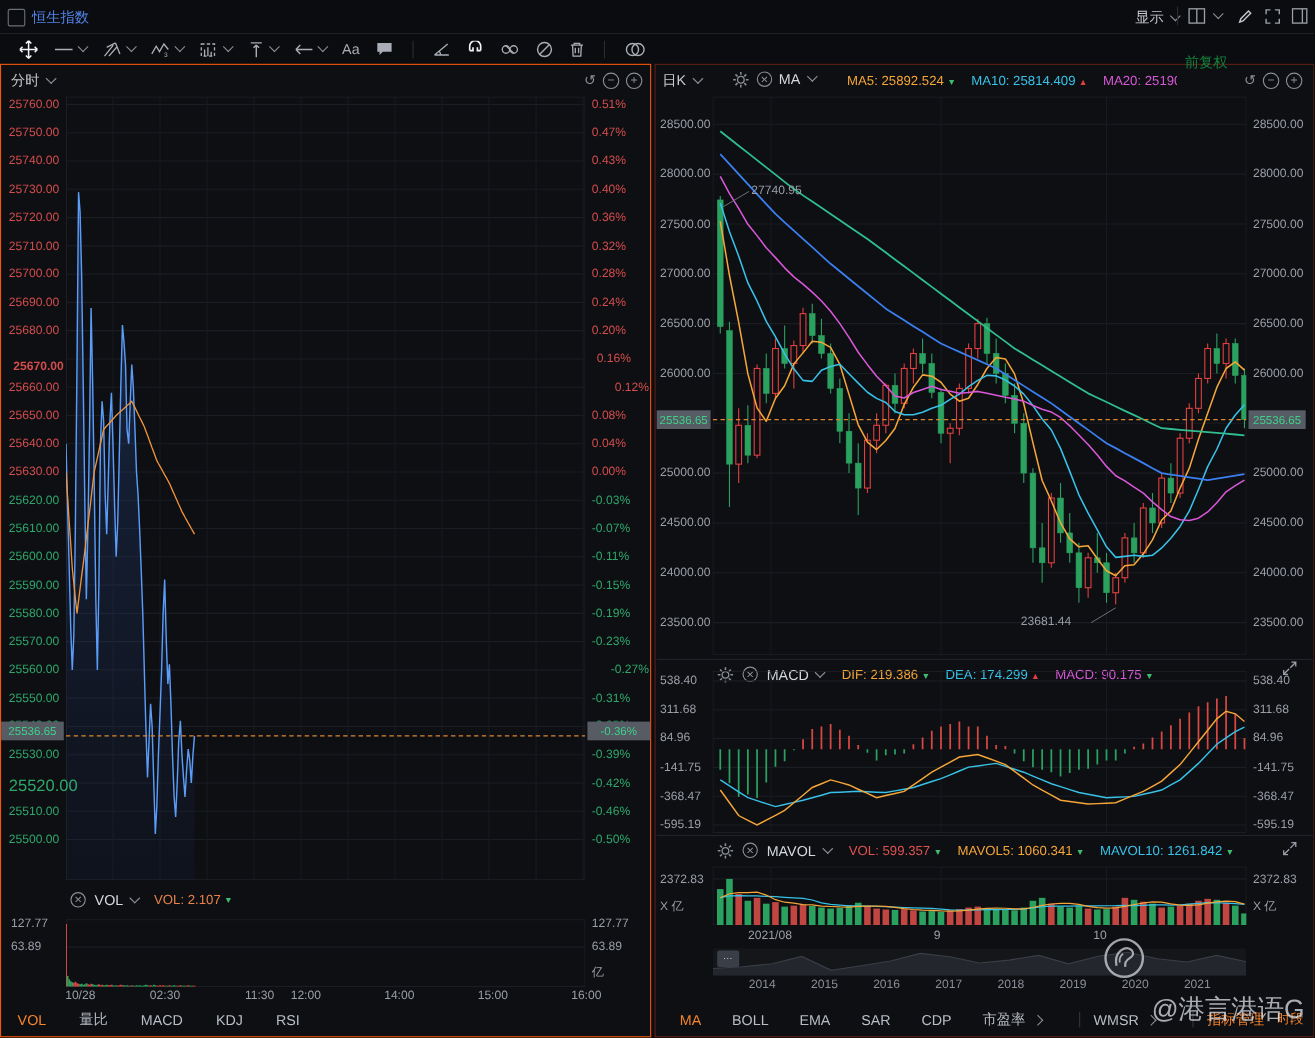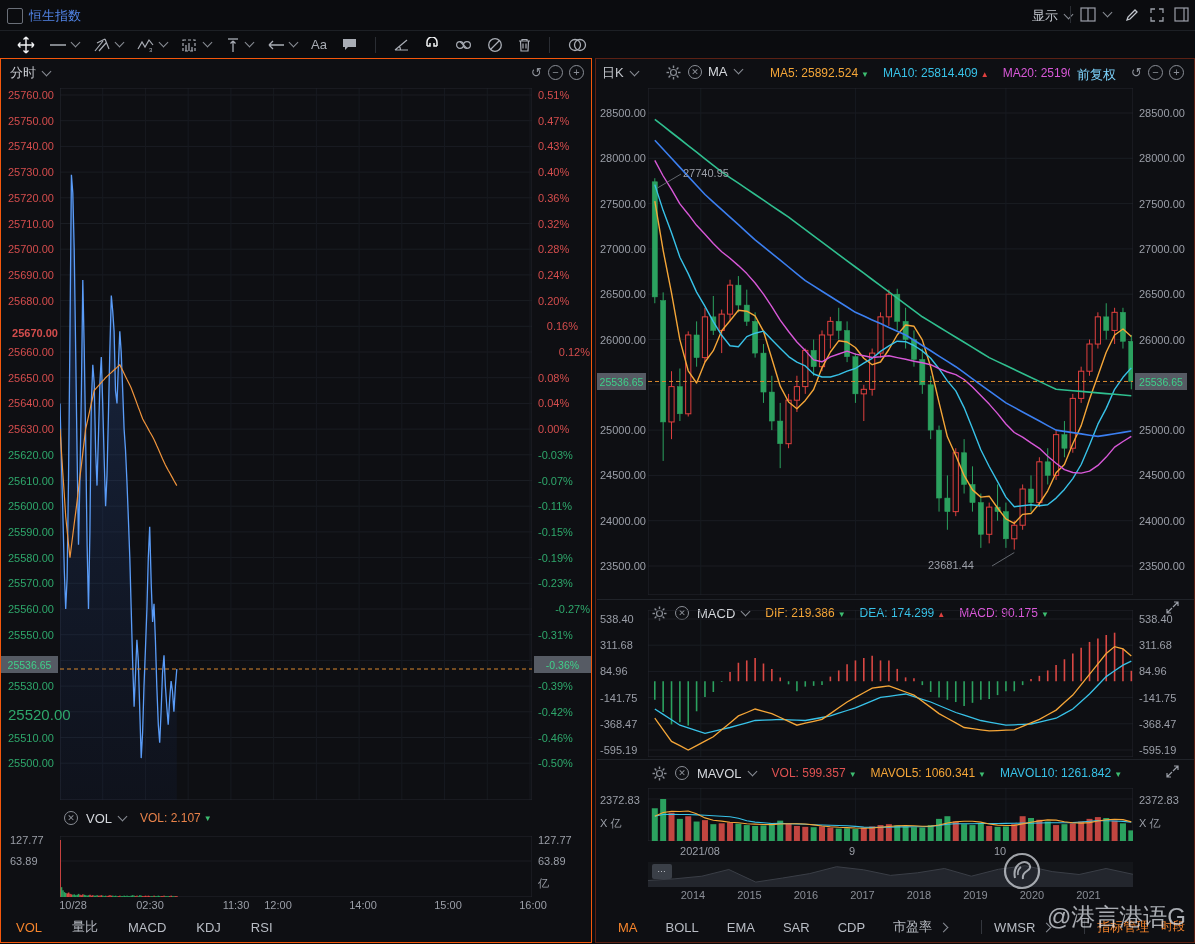--- a/index.html
+++ b/index.html
@@ -354,21 +354,21 @@
   <span class="abs circle-ic" style="left:688px;top:65px;width:14px;height:14px;font-size:9px;">✕</span>
   <div class="abs row t13" style="left:708px;top:64px;color:#d5d8dd;">
       <span>MA</span>
       <i class="caret"></i>
     </div>
   <div class="abs row" id="maChips" style="left:770px;top:66px;width:300px;overflow:hidden;">
       <span class="chip" style="color: rgb(245, 166, 56);">MA5: 25892.524<span class="tri down">▼</span></span>
       <span class="chip" style="color: rgb(56, 194, 232);">MA10: 25814.409<span class="tri up">▲</span></span>
       <span class="chip" style="color: rgb(216, 88, 216);">MA20: 25190.8</span>
     </div>
-  <span class="abs t13" style="left:1077px;top:66px;color:#7dd3fc;">前复权</span>
+  <span class="abs t13" style="left:1077px;top:48px;color:#15803d;">前复权</span>
   <div class="abs row" style="left:1131px;top:65px;gap:6px;">
     <span style="color:#8a8e96;font-size:13px;">↺</span>
     <span class="circle-ic">−</span>
     <span class="circle-ic">+</span>
   </div>
 
   <div id="rightPriceAxisL"></div>
   <div id="rightPriceAxisR"></div>
   <svg id="dailyChart" class="abs" style="left:648px;top:88px;" width="485" height="507">
       <line x1="0" y1="25" x2="485" y2="25" stroke="#1a1d23" stroke-width="1"></line>
@@ -787,21 +787,21 @@
     <div class="abs" style="left: 8px; top: 757.2px; width: 50px; font-size: 11px; text-align: left; color: rgb(46, 167, 107);">25500.00</div>
     <div class="abs" style="left: 538px; top: 89px; width: 52px; font-size: 11px; text-align: left; color: rgb(212, 77, 77);">0.51%</div>
     <div class="abs" style="left: 538px; top: 114.7px; width: 52px; font-size: 11px; text-align: left; color: rgb(212, 77, 77);">0.47%</div>
     <div class="abs" style="left: 538px; top: 140.4px; width: 52px; font-size: 11px; text-align: left; color: rgb(212, 77, 77);">0.43%</div>
     <div class="abs" style="left: 538px; top: 166.1px; width: 52px; font-size: 11px; text-align: left; color: rgb(212, 77, 77);">0.40%</div>
     <div class="abs" style="left: 538px; top: 191.8px; width: 52px; font-size: 11px; text-align: left; color: rgb(212, 77, 77);">0.36%</div>
     <div class="abs" style="left: 538px; top: 217.5px; width: 52px; font-size: 11px; text-align: left; color: rgb(212, 77, 77);">0.32%</div>
     <div class="abs" style="left: 538px; top: 243.2px; width: 52px; font-size: 11px; text-align: left; color: rgb(212, 77, 77);">0.28%</div>
     <div class="abs" style="left: 538px; top: 268.9px; width: 52px; font-size: 11px; text-align: left; color: rgb(212, 77, 77);">0.24%</div>
     <div class="abs" style="left: 538px; top: 294.6px; width: 52px; font-size: 11px; text-align: left; color: rgb(212, 77, 77);">0.20%</div>
-    <div class="abs" style="left: 538px; top: 320.3px; width: 40px; font-size: 11px; text-align: right; color: rgb(212, 77, 77);">0.16%</div>
+    <div class="abs" style="left: 538px; top: 320.3px; width: 40px; font-size: 11px; text-align: center; color: rgb(212, 77, 77);">0.16%</div>
     <div class="abs" style="left: 538px; top: 346px; width: 52px; font-size: 11px; text-align: right; color: rgb(212, 77, 77);">0.12%</div>
     <div class="abs" style="left: 538px; top: 371.7px; width: 52px; font-size: 11px; text-align: left; color: rgb(212, 77, 77);">0.08%</div>
     <div class="abs" style="left: 538px; top: 397.4px; width: 52px; font-size: 11px; text-align: left; color: rgb(212, 77, 77);">0.04%</div>
     <div class="abs" style="left: 538px; top: 423.1px; width: 52px; font-size: 11px; text-align: left; color: rgb(212, 77, 77);">0.00%</div>
     <div class="abs" style="left: 538px; top: 448.8px; width: 52px; font-size: 11px; text-align: left; color: rgb(46, 167, 107);">-0.03%</div>
     <div class="abs" style="left: 538px; top: 474.5px; width: 52px; font-size: 11px; text-align: left; color: rgb(46, 167, 107);">-0.07%</div>
     <div class="abs" style="left: 538px; top: 500.2px; width: 52px; font-size: 11px; text-align: left; color: rgb(46, 167, 107);">-0.11%</div>
     <div class="abs" style="left: 538px; top: 525.9px; width: 52px; font-size: 11px; text-align: left; color: rgb(46, 167, 107);">-0.15%</div>
     <div class="abs" style="left: 538px; top: 551.6px; width: 52px; font-size: 11px; text-align: left; color: rgb(46, 167, 107);">-0.19%</div>
     <div class="abs" style="left: 538px; top: 577.3px; width: 52px; font-size: 11px; text-align: left; color: rgb(46, 167, 107);">-0.23%</div>

